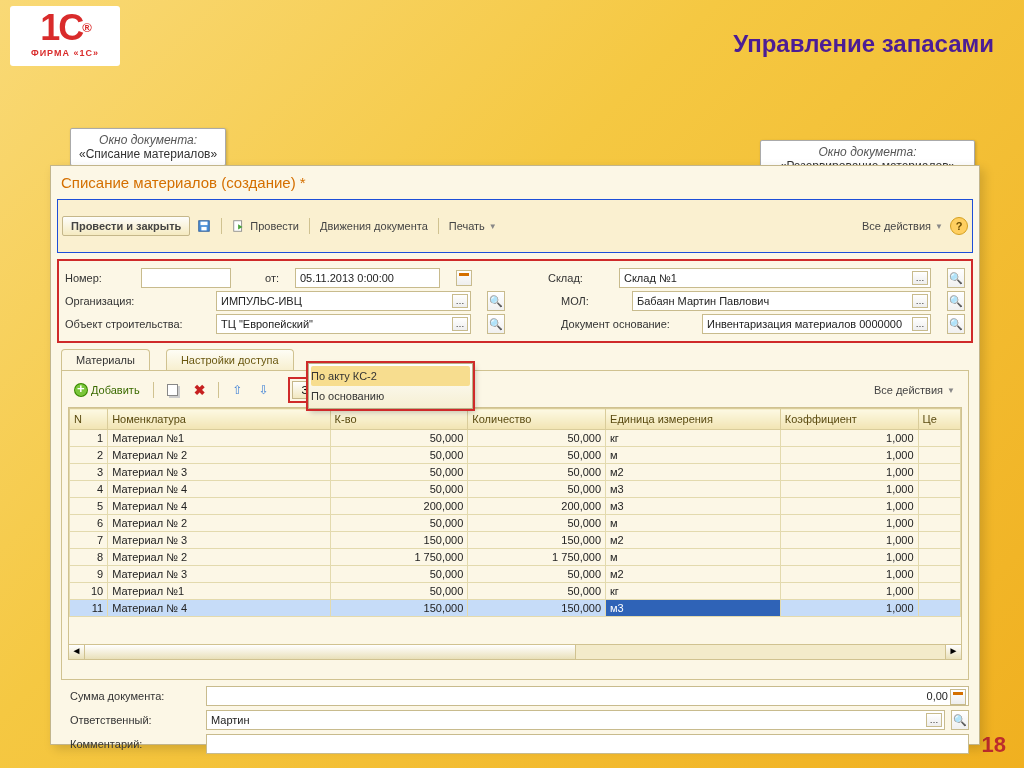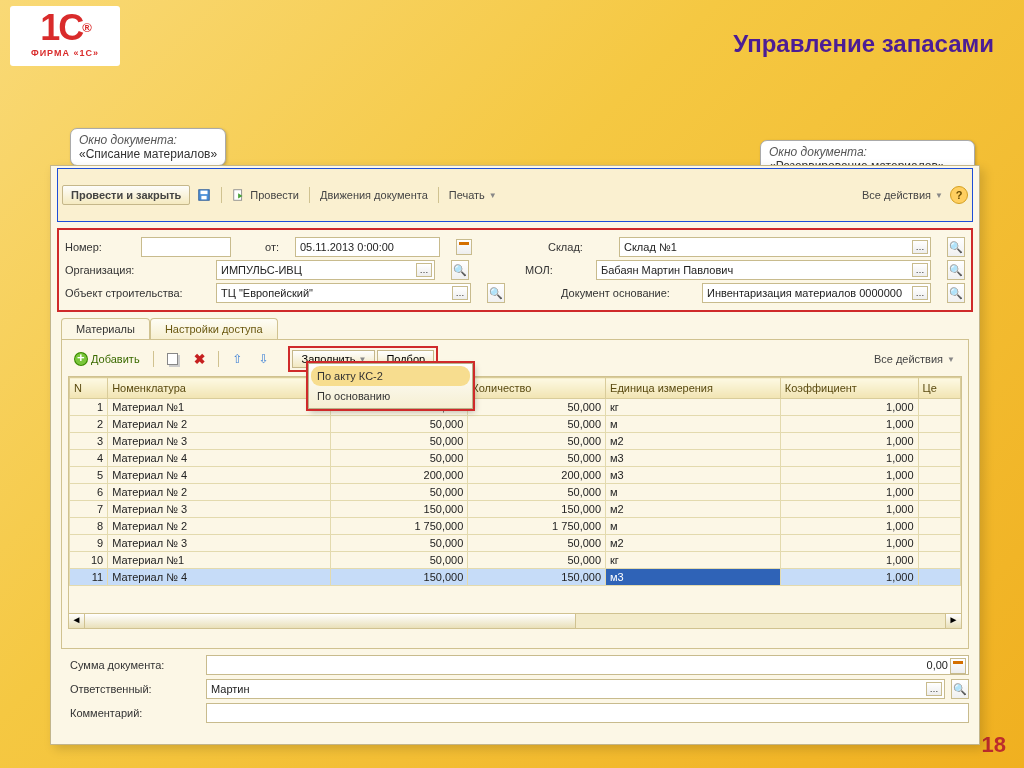--- a/index.html
+++ b/index.html
@@ -36,23 +36,24 @@
   }
   .slide-num {
     position: absolute; right: 18px; bottom: 10px;
     font-size: 22px; font-weight: bold; color: #bc2c2c;
   }
 
   
   .callout {
     position: absolute;
     font-size: 12px; color: #333;
-    background: #fff; border: 1px solid #aaa; border-radius: 7px;
+    background: #fff; border: 1px solid #aaa; border-radius: 2px;
     padding: 4px 8px;
     box-shadow: 1px 1px 3px rgba(0,0,0,.2);
+    text-align: center;
   }
   .callout .l1 { font-style: italic; color: #555; }
 
   
   .win {
     position: absolute; left: 50px; top: 165px;
     width: 930px; height: 580px;
     background: #fcf7e6;
     border: 1px solid #c2b58b;
     box-shadow: 4px 4px 10px rgba(0,0,0,.15);
@@ -107,21 +108,21 @@
     font-size: 11px; color: #222;
   }
   .input .triple-dot {
     position: absolute; right: 2px; top: 2px; width: 16px; height: 14px;
     background: linear-gradient(#fff,#eee); border: 1px solid #c8bb8d;
     text-align: center; font-size: 9px; line-height: 12px; cursor: pointer;
   }
   .lookup { width: 18px; height: 20px; border: 1px solid #c8bb8d; background: linear-gradient(#fff,#f0f0f0); text-align: center; line-height: 18px; cursor: pointer; }
 
   
-  .tabs { margin: 0 10px; display: flex; gap: 0; }
+  .tabs { margin: 0 10px; display: flex; gap: 16px; }
   .tab {
     background: linear-gradient(#fefdf5,#f7efcf);
     border: 1px solid #d0c290;
     border-bottom: none;
     padding: 4px 14px;
     border-radius: 4px 4px 0 0;
     color: #6a5810;
     cursor: pointer; font-size: 11px;
   }
   .tab.active {
@@ -169,22 +170,22 @@
     left: 308px; top: 363px;
     width: 165px;
     border: 1px solid #b9b18a;
     background: linear-gradient(#fefefe,#f6efd2);
     box-shadow: 2px 3px 6px rgba(0,0,0,.25);
     z-index: 50;
     padding: 2px;
     outline: 2px solid #cf2a2a;
   }
   .dropdown .ditem {
-    padding: 4px 6px; cursor: pointer; color:#333;
-    border-radius: 9px;
+    padding: 4px 0; cursor: pointer; color:#333;
+    border-radius: 2px;
   }
   .dropdown .ditem.sel { background: #f7dd8f; }
 
   
   .grid {
     border: 1px solid #d0c290;
     height: 238px;
     overflow: hidden; position: relative;
   }
   .grid table { width: 100%; border-collapse: collapse; table-layout: fixed; }
@@ -243,20 +244,21 @@
 <div class="callout" style="left:70px; top:128px;">
   <div class="l1">Окно документа:</div>
   <div>«Списание материалов»</div>
 </div>
 <div class="callout" style="left:760px; top:140px; width:215px;">
   <div class="l1">Окно документа:</div>
   <div>«Резервирование материалов»</div>
 </div>
 
 <div class="win">
+  <div class="win-title">Списание материалов (создание) *</div>
 
   <div class="toolbar">
     <span class="tbtn primary">Провести и закрыть</span>
     <span class="tbtn">
       <svg class="icon" viewBox="0 0 16 16">
           <rect x="2" y="2" width="12" height="12" fill="#4a8fd8" stroke="#2a5a99"></rect>
           <rect x="4" y="3" width="8" height="4" fill="#fff"></rect>
           <rect x="5" y="9" width="6" height="4" fill="#fff"></rect>
         </svg>
     </span>
@@ -294,21 +296,21 @@
       <span class="cal"></span>
       <span class="flabel" style="margin-left:60px; width:55px;">Склад:</span>
       <span class="input" style="flex:1;">
         <span>Склад №1</span>
         <span class="triple-dot">…</span>
       </span>
       <span class="lookup">🔍</span>
     </div>
     <div class="frow">
       <span class="flabel" style="width:135px;">Организация:</span>
-      <span class="input" style="width:219px;">
+      <span class="input" style="width:255px;">
         <span>ИМПУЛЬС-ИВЦ</span>
         <span class="triple-dot">…</span>
       </span>
       <span class="lookup">🔍</span>
       <span class="flabel" style="margin-left:40px; width:55px;">МОЛ:</span>
       <span class="input" style="flex:1;">
         <span>Бабаян Мартин Павлович</span>
         <span class="triple-dot">…</span>
       </span>
       <span class="lookup">🔍</span>

